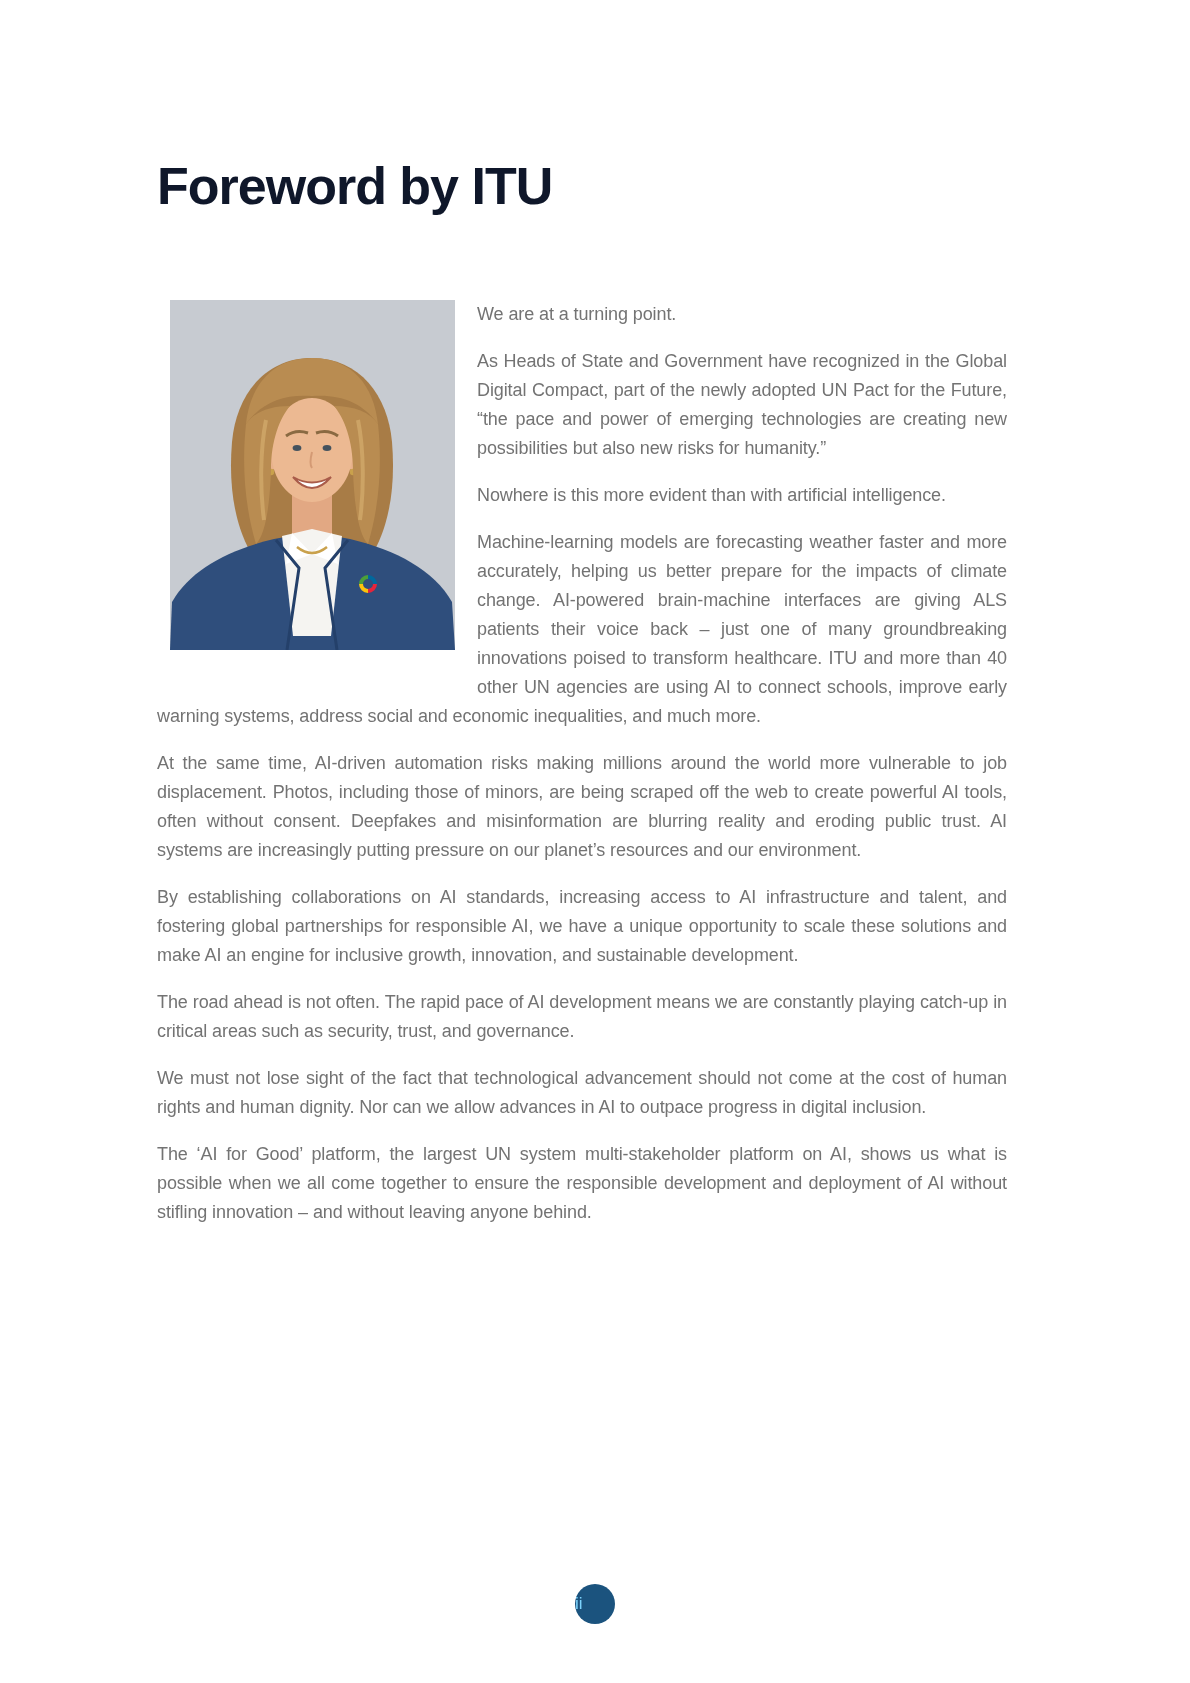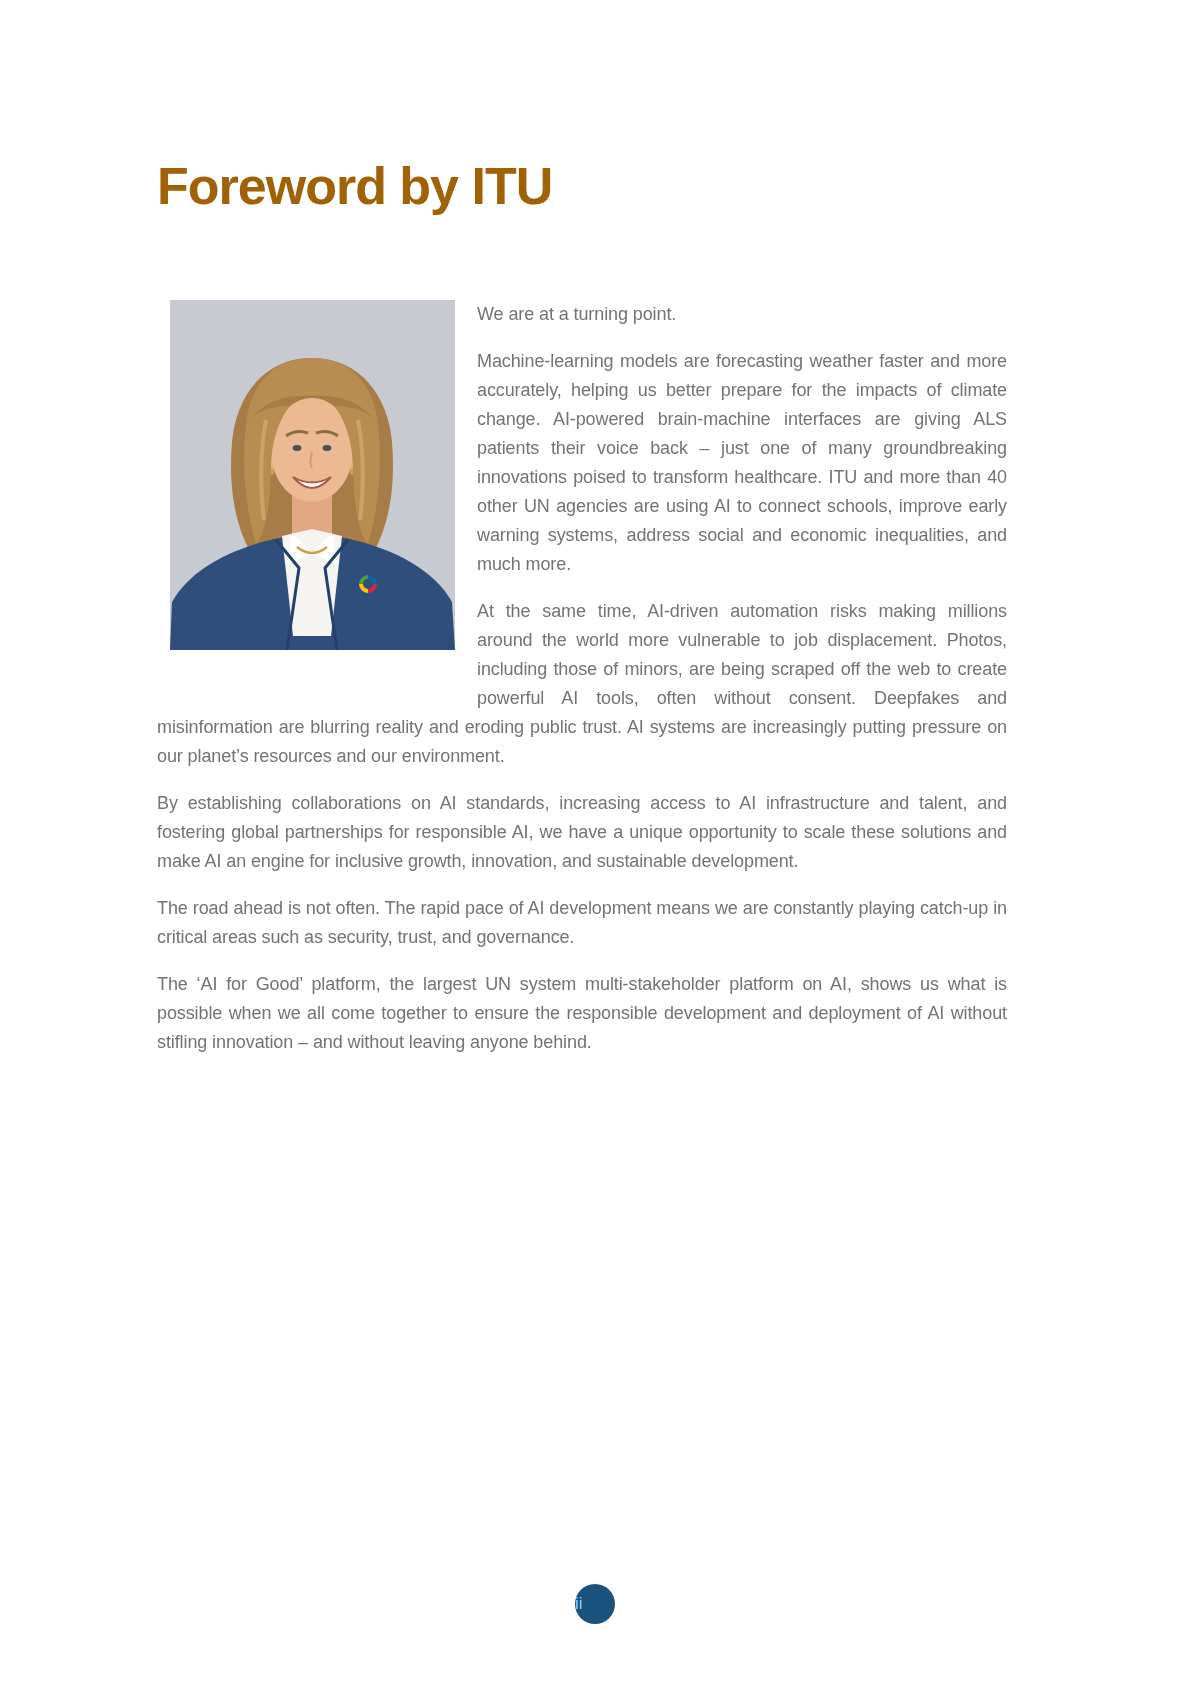--- a/index.html
+++ b/index.html
@@ -12,21 +12,21 @@
     font-family: "Liberation Sans", sans-serif;
   }
   .content {
     position: absolute;
     left: 157px;
     top: 0;
     width: 850px;
   }
   h1.page-title {
     margin: 156px 0 0 0;
-    color: #a16207;
+    color: #0f172a;
     font-size: 52px;
     line-height: 60px;
     font-weight: 700;
     letter-spacing: -1px;
   }
   .body-text {
     margin-top: 84px;
     color: #737373;
     font-size: 18px;
     line-height: 29px;
@@ -112,22 +112,25 @@
           <g>
             <circle cx="198" cy="284" r="7" fill="none" stroke="#e5243b" stroke-width="4" stroke-dasharray="11 33"></circle>
             <circle cx="198" cy="284" r="7" fill="none" stroke="#fcc30b" stroke-width="4" stroke-dasharray="11 33" transform="rotate(90 198 284)"></circle>
             <circle cx="198" cy="284" r="7" fill="none" stroke="#4c9f38" stroke-width="4" stroke-dasharray="11 33" transform="rotate(180 198 284)"></circle>
             <circle cx="198" cy="284" r="7" fill="none" stroke="#00689d" stroke-width="4" stroke-dasharray="11 33" transform="rotate(270 198 284)"></circle>
           </g>
         </svg>
       </figure>
 
       <p>We are at a turning point.</p>
+      <p>As Heads of State and Government have recognized in the Global Digital Compact, part of the newly adopted UN Pact for the Future, “the pace and power of emerging technologies are creating new possibilities but also new risks for humanity.”</p>
+      <p>Nowhere is this more evident than with artificial intelligence.</p>
       <p>Machine-learning models are forecasting weather faster and more accurately, helping us better prepare for the impacts of climate change. AI-powered brain-machine interfaces are giving ALS patients their voice back – just one of many groundbreaking innovations poised to transform healthcare. ITU and more than 40 other UN agencies are using AI to connect schools, improve early warning systems, address social and economic inequalities, and much more.</p>
       <p>At the same time, AI-driven automation risks making millions around the world more vulnerable to job displacement. Photos, including those of minors, are being scraped off the web to create powerful AI tools, often without consent. Deepfakes and misinformation are blurring reality and eroding public trust. AI systems are increasingly putting pressure on our planet’s resources and our environment.</p>
       <p>By establishing collaborations on AI standards, increasing access to AI infrastructure and talent, and fostering global partnerships for responsible AI, we have a unique opportunity to scale these solutions and make AI an engine for inclusive growth, innovation, and sustainable development.</p>
       <p>The road ahead is not often. The rapid pace of AI development means we are constantly playing catch-up in critical areas such as security, trust, and governance.</p>
+      <p>We must not lose sight of the fact that technological advancement should not come at the cost of human rights and human dignity. Nor can we allow advances in AI to outpace progress in digital inclusion.</p>
       <p>The ‘AI for Good’ platform, the largest UN system multi-stakeholder platform on AI, shows us what is possible when we all come together to ensure the responsible development and deployment of AI without stifling innovation – and without leaving anyone behind.</p>
     </div>
   </div>
 
   <div class="page-badge">ii</div>
 </div>
 
 </body></html>

